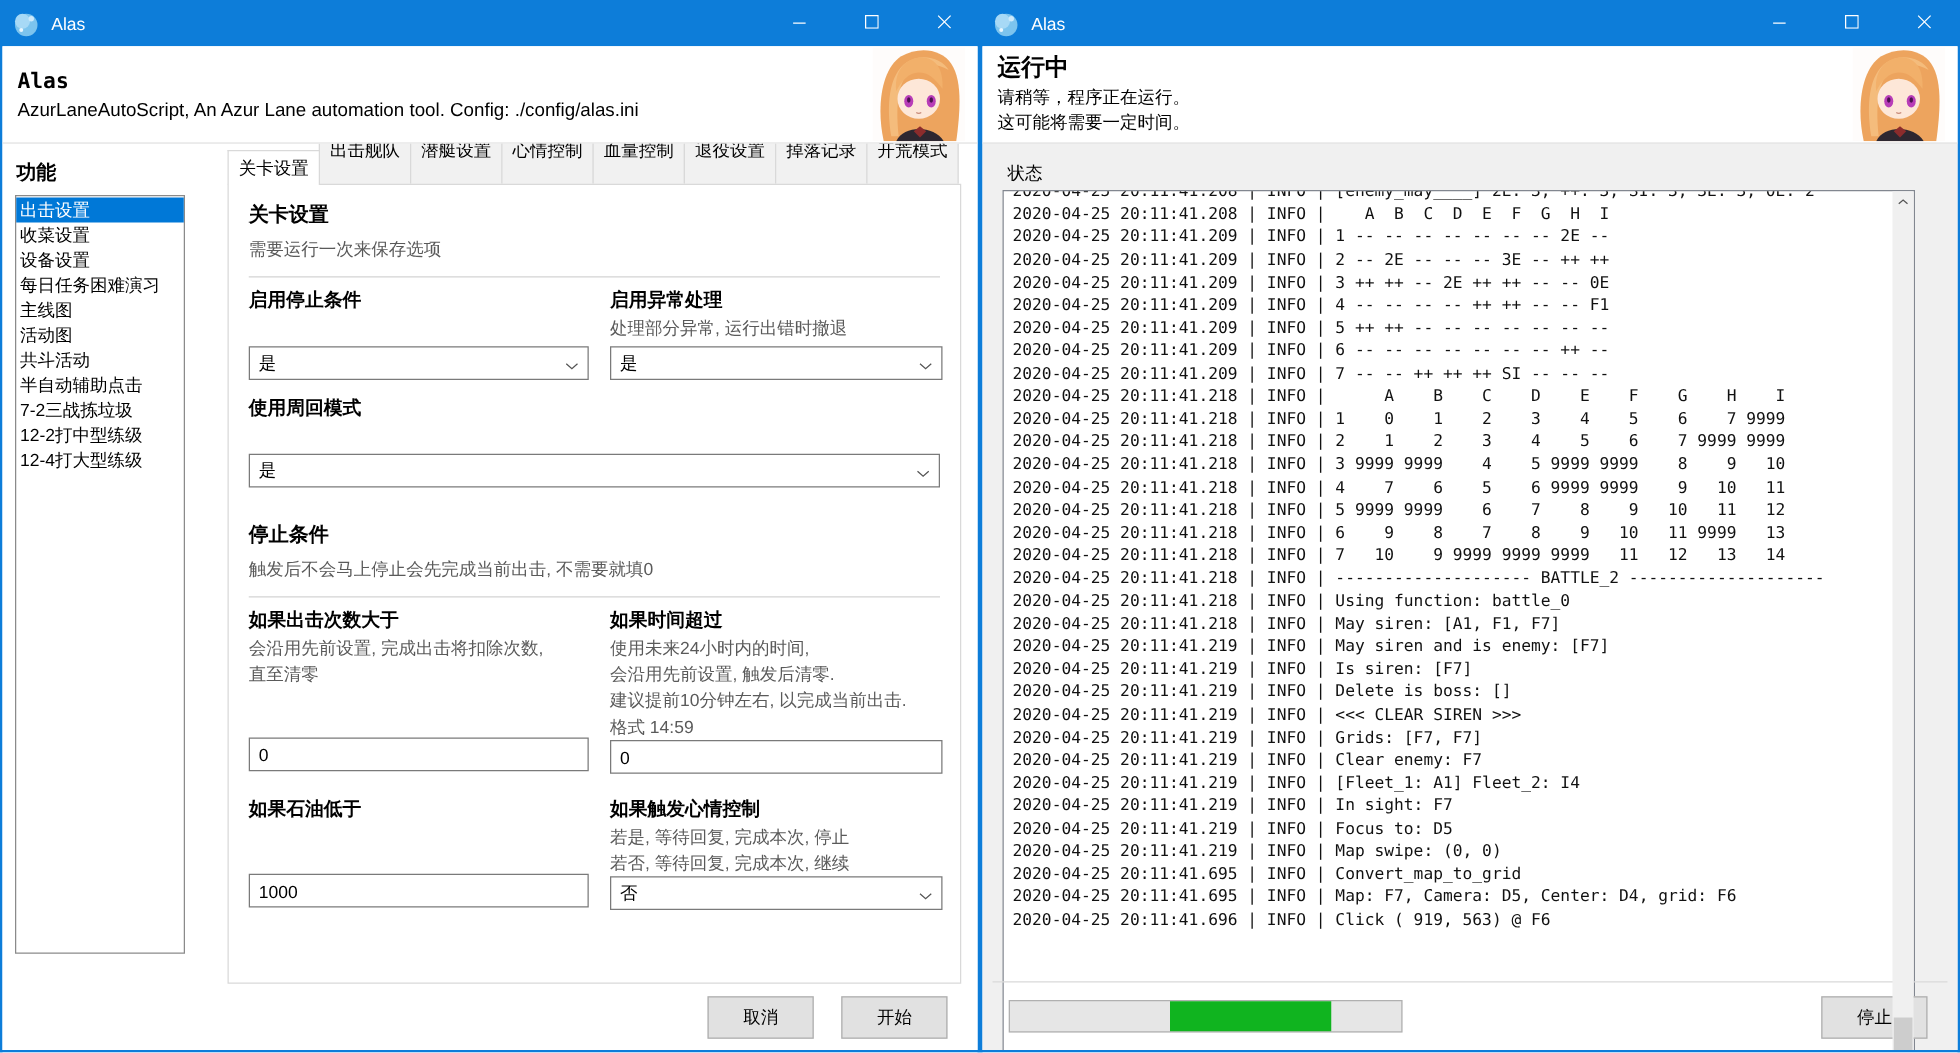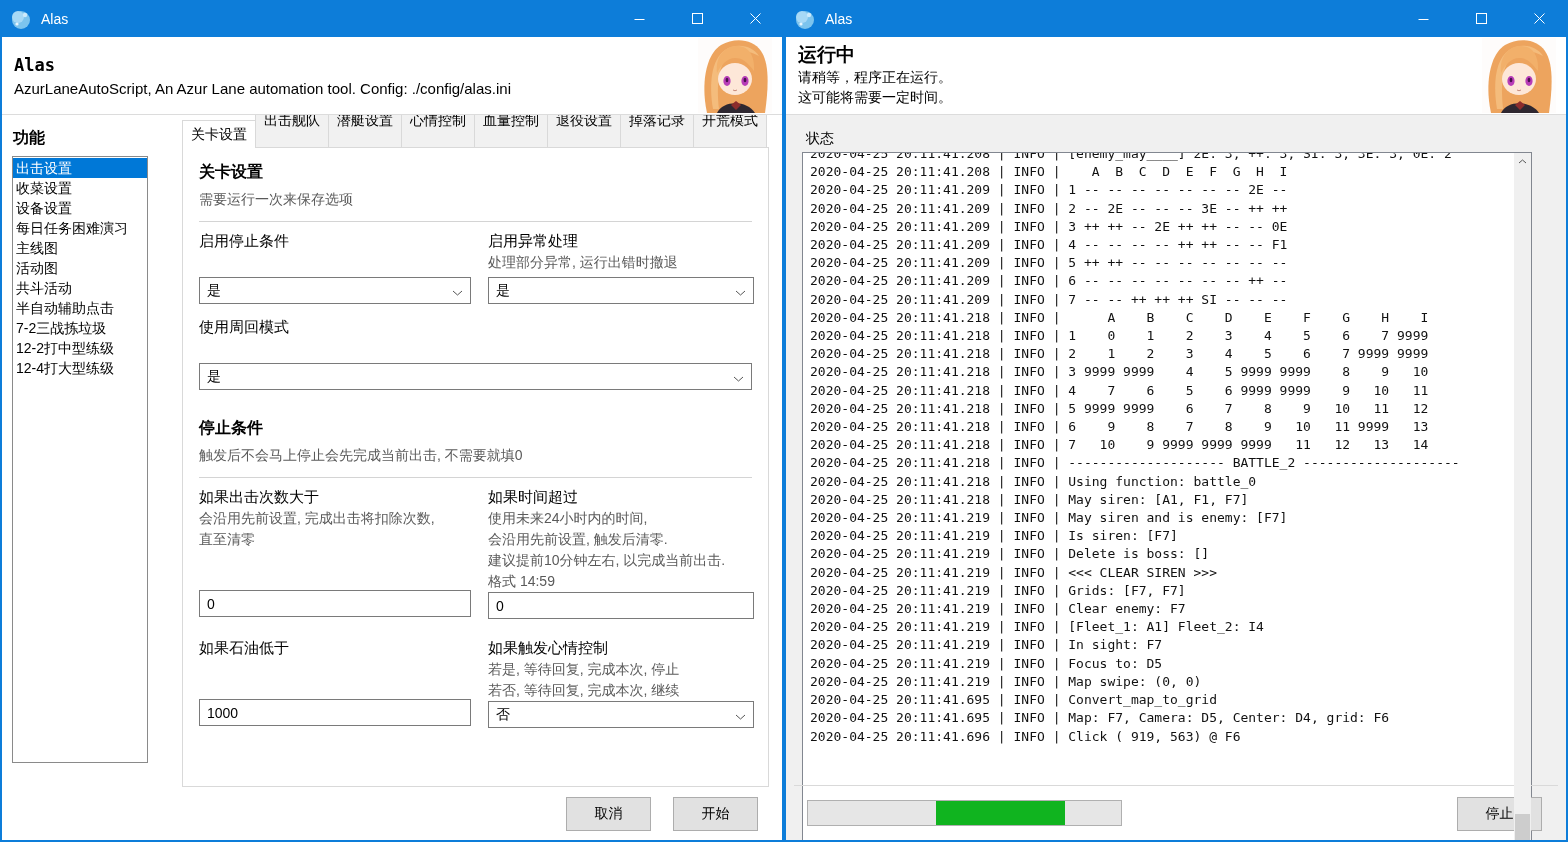--- a/index.html
+++ b/index.html
@@ -44,21 +44,21 @@
   .tab{height:40px;line-height:23px;padding:0 8px;font-size:14px;background:#f1f1f1;border:1px solid #d9d9d9;margin-left:-1px;white-space:nowrap;cursor:default}
   .tab:first-child{margin-left:0}
   .tab.active{height:28px;line-height:27px;background:#fff;border-bottom:none;position:relative;z-index:3}
   .pane{position:absolute;left:180px;top:32px;width:587px;height:640px;background:#fff;border:1px solid #d9d9d9;padding:14px 16px;z-index:1}
   .sec-title{font-size:16px;font-weight:bold;margin:0 0 8px}
   .sec-title.mt{margin-top:28px}
   .help{font-size:14px;color:#5a5a5a;margin:0 0 12px}
   .rule{border:none;border-top:1px solid #d4d4d4;margin:0 0 8px}
   .pair{display:grid;grid-template-columns:272px 266px;column-gap:17px;margin-bottom:12px}
   .pair.gap-b{margin-bottom:18px}
-  .flabel{font-size:15px;font-weight:normal;height:22px;line-height:22px}
+  .flabel{font-size:15px;font-weight:bold;height:22px;line-height:22px}
   .fhelp{font-size:14px;color:#5a5a5a;line-height:21px;white-space:pre-line}
   .fh1{min-height:25px}.fh2{min-height:40px}.fh4{min-height:82px}
   .tbox,.select{width:100%;height:27px;border:1px solid #7a7a7a;background:#fff;font-size:14px;padding:0 7px;display:flex;align-items:center}
   input.tbox{font-family:inherit;outline:none;display:block;line-height:25px}
   .select{justify-content:space-between;cursor:default}
   .loop-field{margin-bottom:0}
   
   .btn-row{position:absolute;top:682px;right:24px;display:flex;gap:22px}
   .btn{width:85px;height:34px;background:#e1e1e1;border:1px solid #adadad;font-size:14px;font-family:inherit;color:#000}
   

